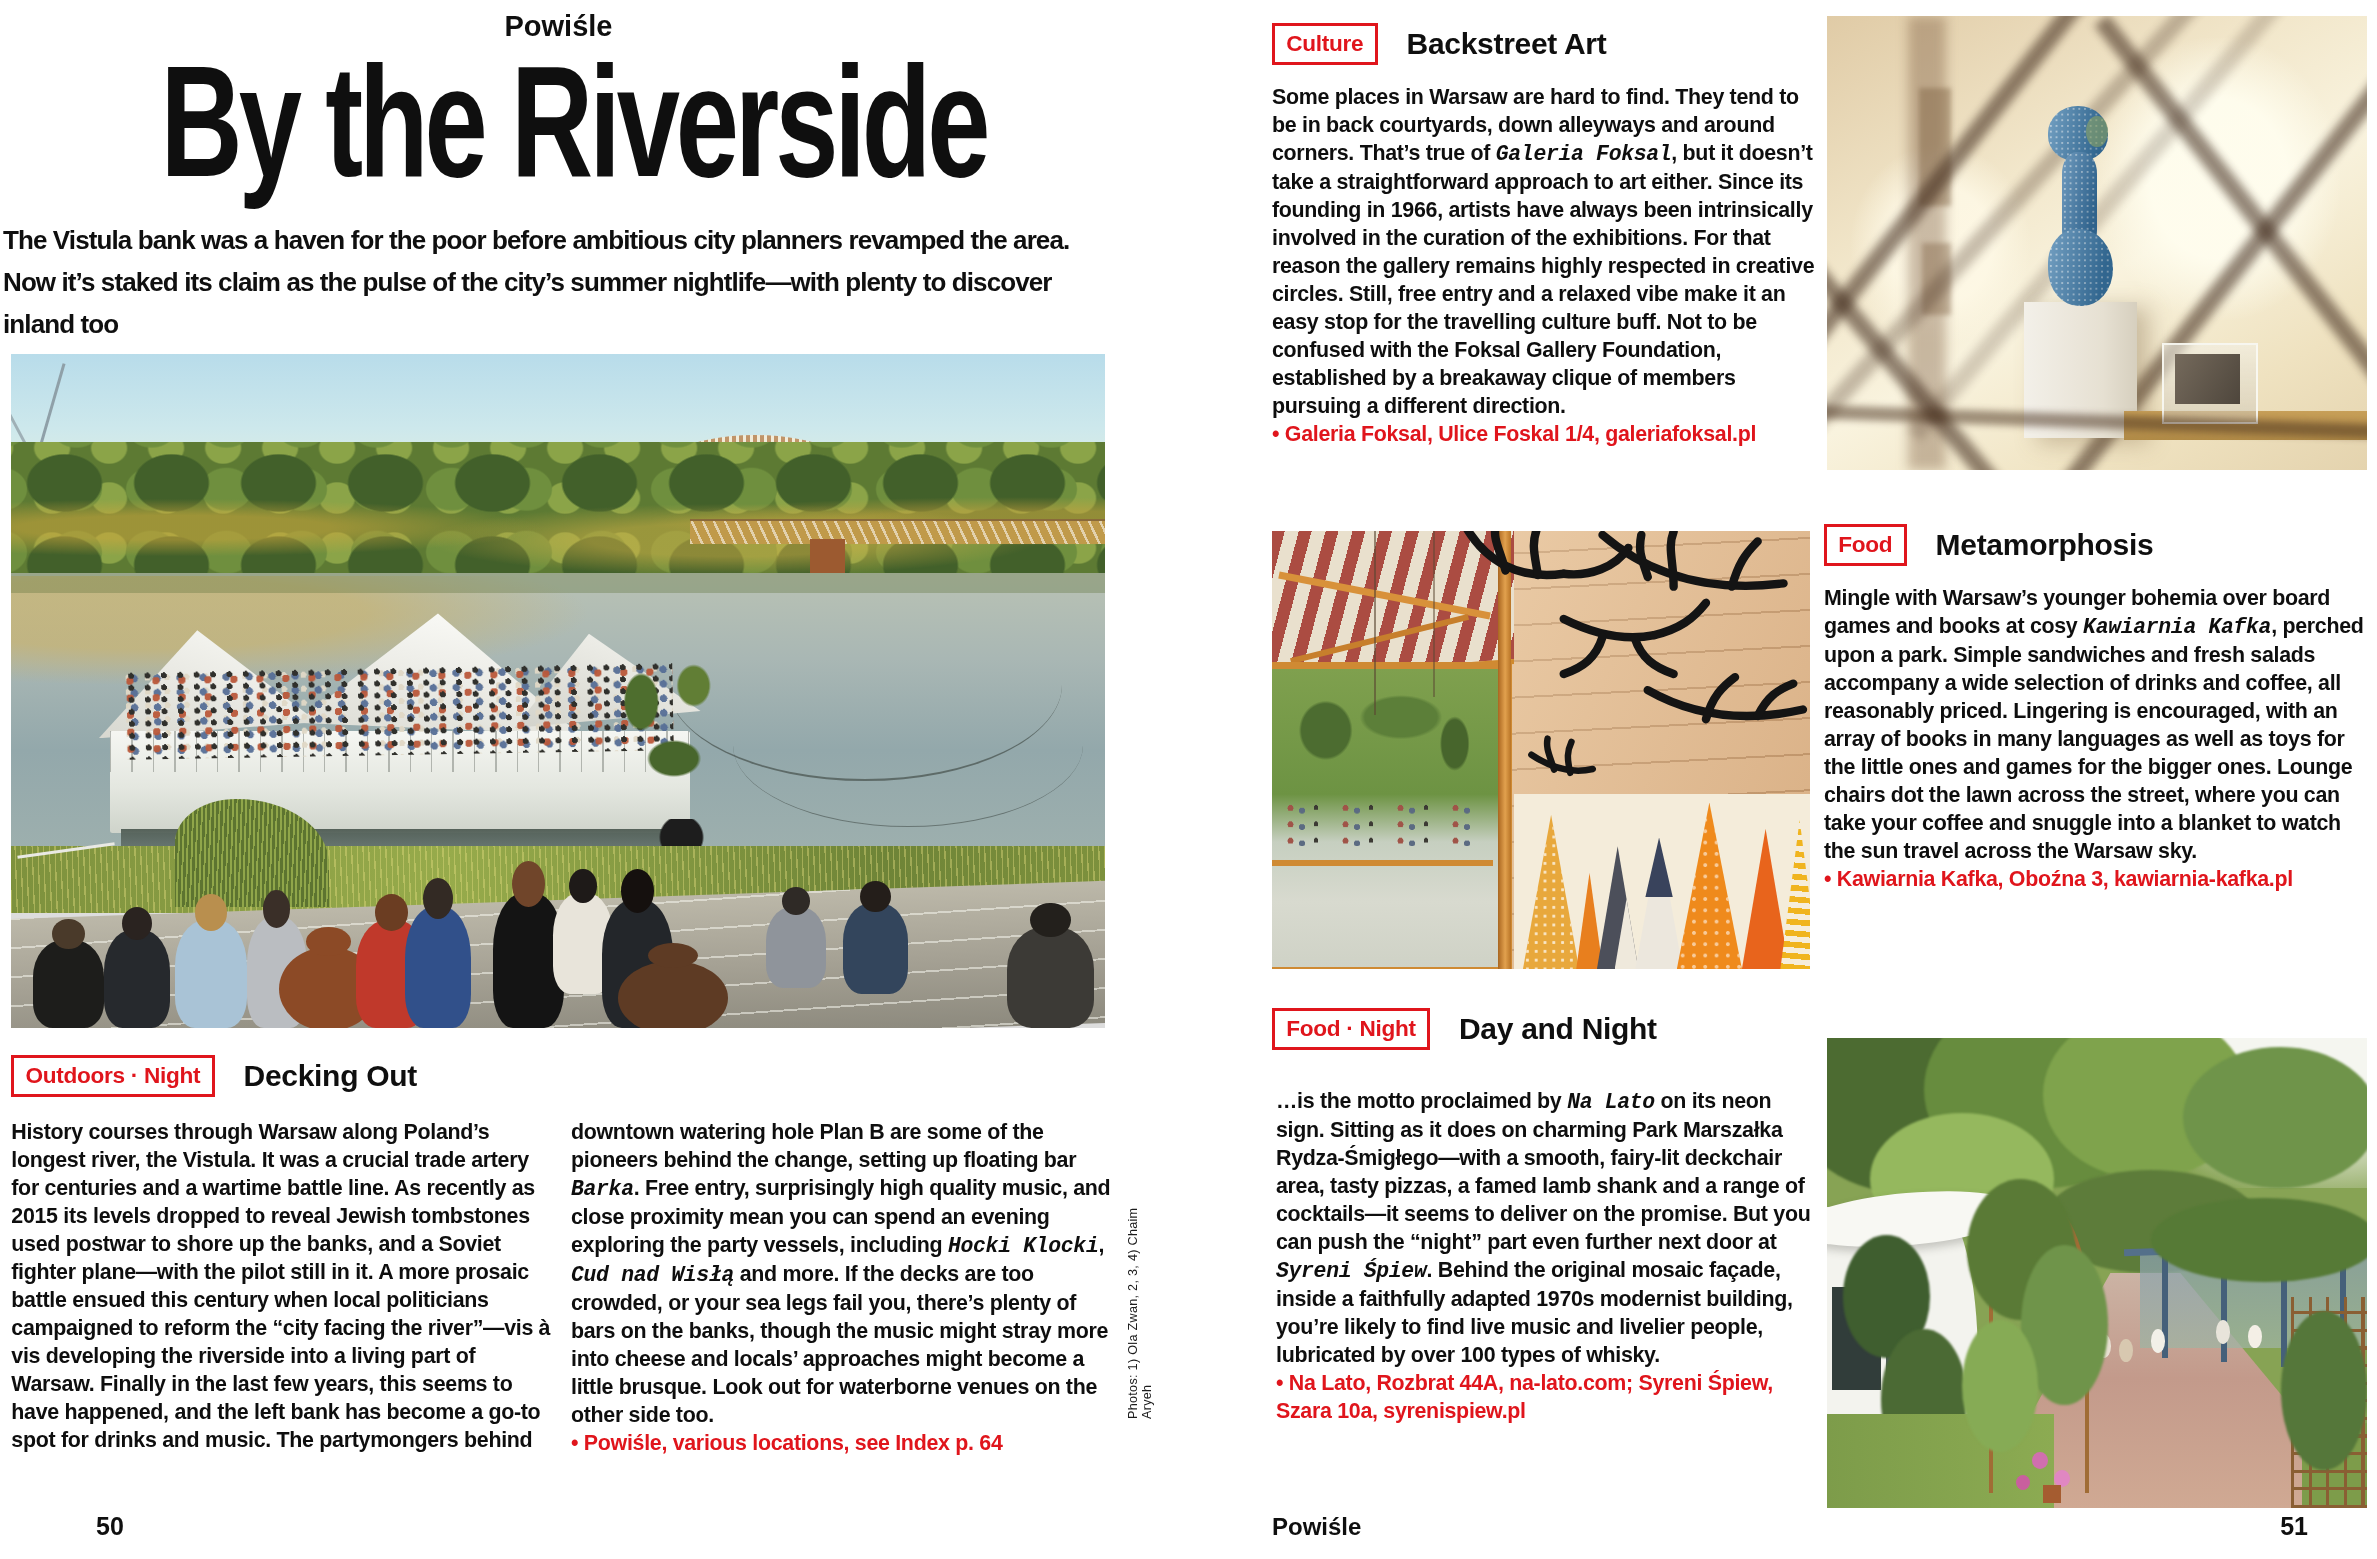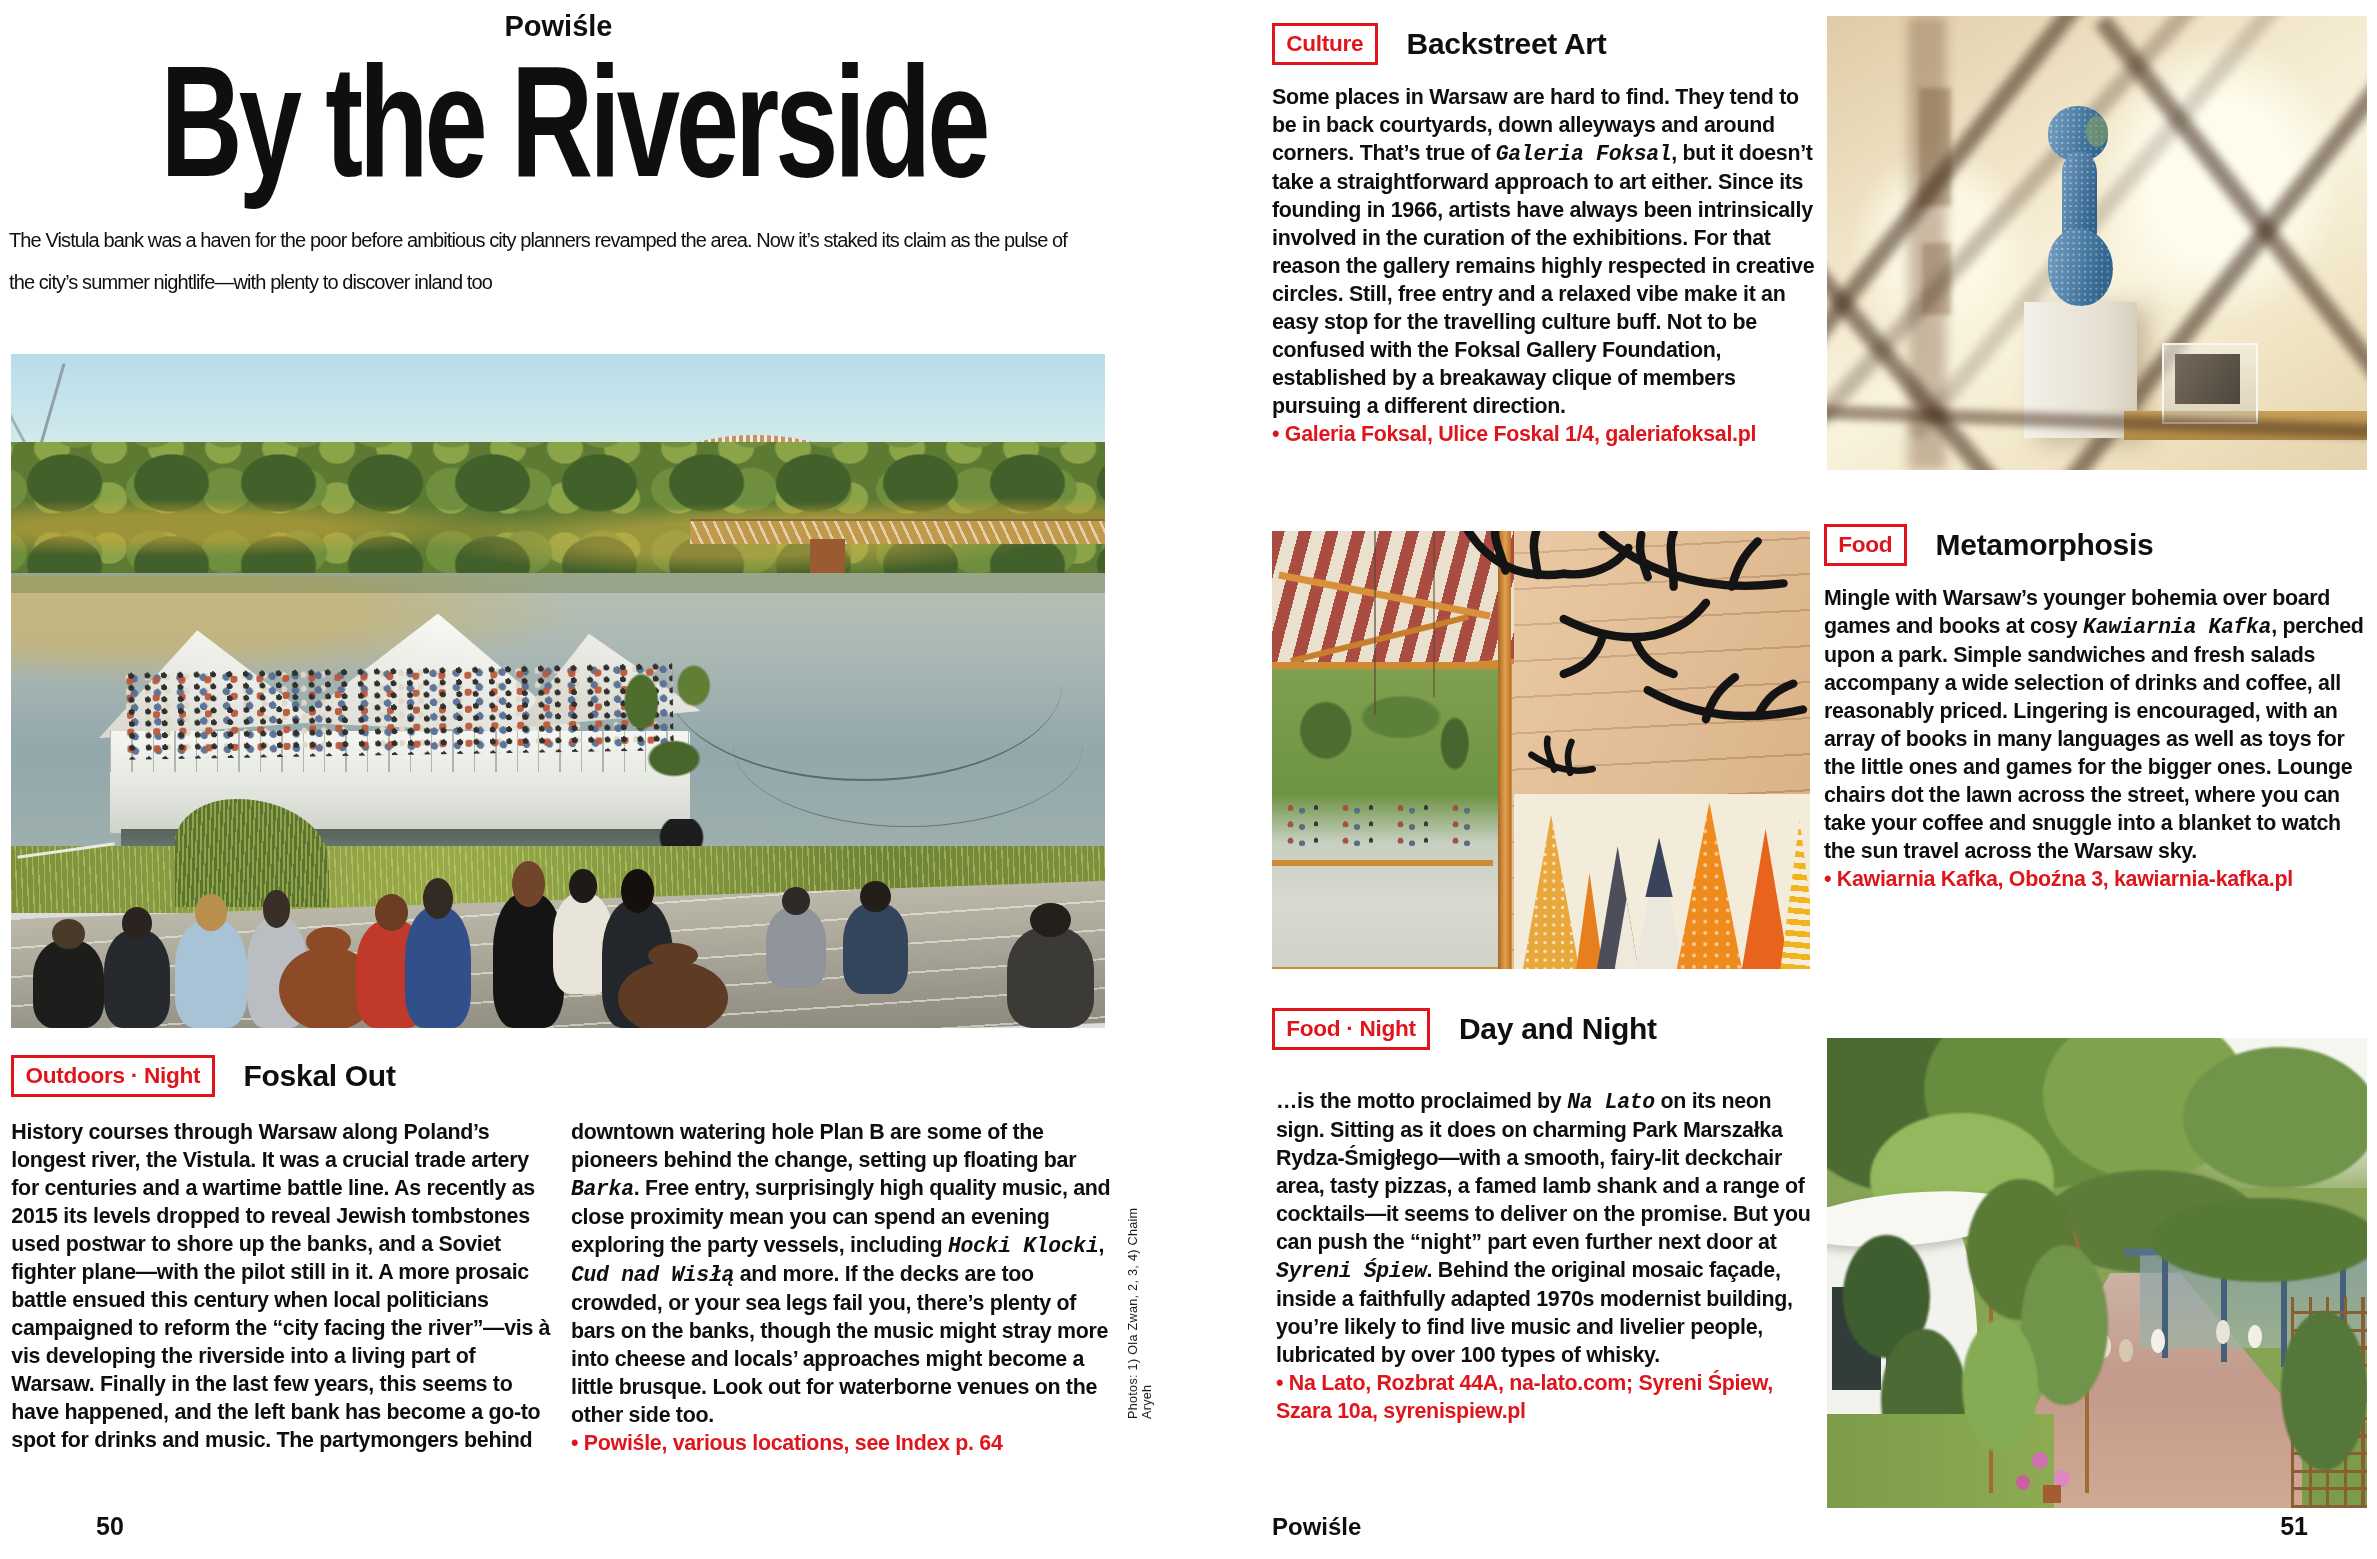--- a/index.html
+++ b/index.html
@@ -5,21 +5,21 @@
   html,body{margin:0;padding:0;background:#ffffff;}
   .spread{position:relative;width:2377px;height:1560px;background:#ffffff;overflow:hidden;
           font-family:"Liberation Sans",sans-serif;color:#0f0f0f;}
   .abs{position:absolute;}
   .art{position:absolute;}
   .photo{position:absolute;overflow:hidden;background:#ddd;}
   
   .kicker{left:0;top:10px;width:1117px;text-align:center;font-size:29px;font-weight:bold;letter-spacing:0;}
   .title{left:0;top:40px;width:1117px;text-align:center;font-weight:bold;font-size:158px;line-height:162px;letter-spacing:-5.7px;white-space:nowrap;}
   .title>span{display:inline-block;transform:scaleX(.72);transform-origin:50% 0;}
-  .intro{left:9px;top:219px;width:1069px;font-size:20px;line-height:42px;font-weight:normal;letter-spacing:-0.9px;}
+  .intro{left:3px;top:219px;width:1069px;font-size:26px;line-height:42px;font-weight:bold;letter-spacing:-0.9px;}
   .tagrow{display:flex;align-items:center;}
   .tagbox{display:inline-flex;align-items:center;height:36px;border:3.1px solid var(--accent);
           padding:0 11.3px;color:var(--accent);font-weight:bold;font-size:22.6px;letter-spacing:-0.3px;white-space:nowrap;}
   .sechead{margin-left:29px;font-size:30px;font-weight:bold;letter-spacing:-0.3px;white-space:nowrap;}
   .body-txt{font-size:21.4px;line-height:28px;font-weight:bold;letter-spacing:-0.3px;color:#0e0e0e;text-align:left;}
   .body-txt i{font-style:italic;font-family:Liberation Mono, monospace;}
   .contact{font-size:21.4px;line-height:28px;font-weight:bold;letter-spacing:-0.3px;color:var(--accent);}
   .pagenum{font-size:25px;font-weight:bold;}
   .footer-title{font-size:24px;font-weight:bold;}
   .credit{left:1127px;top:1186px;height:233px;width:26.4px;writing-mode:vertical-rl;transform:rotate(180deg);
@@ -85,21 +85,21 @@
     <div class="pp" style="left:49.5%;top:80%;width:5.5%;height:15%;background:#e8e4da;--h:#1e1a18;"></div>
     <div class="pp" style="left:54%;top:81%;width:6.5%;height:19%;background:#23262a;--h:#15100e;"></div>
     <div class="pp round" style="left:55.5%;top:90%;width:10%;height:11%;background:#5e3b24;--h:#5e3b24;"></div>
     <div class="pp" style="left:69%;top:82%;width:5.5%;height:12%;background:#8f949b;--h:#2f2a26;"></div>
     <div class="pp" style="left:76%;top:81.5%;width:6%;height:13.5%;background:#33455c;--h:#241e1a;"></div>
     <div class="pp" style="left:91%;top:85%;width:8%;height:15%;background:#3c3a36;--h:#23201c;"></div>
   </div>
 
   <div class="abs tagrow" style="left:11.3px;top:1055px;">
     <span class="tagbox">Outdoors · Night</span>
-    <span class="sechead">Foskal Out</span>
+    <span class="sechead">Decking Out</span>
   </div>
 
   <div class="abs body-txt" style="left:11.3px;top:1118px;width:541px;"><span>History courses through Warsaw along Poland’s longest river, the Vistula. It was a crucial trade artery for centuries and a wartime battle line. As recently as 2015 its levels dropped to reveal Jewish tombstones used postwar to shore up the banks, and a Soviet fighter plane—with the pilot still in it. A more prosaic battle ensued this century when local politicians campaigned to reform the “city facing the river”—vis à vis developing the riverside into a living part of Warsaw. Finally in the last few years, this seems to have happened, and the left bank has become a go-to spot for drinks and music. The partymongers behind</span></div>
   <div class="abs" style="left:571px;top:1118px;width:541px;">
     <div class="body-txt"><span>downtown watering hole Plan B are some of the pioneers behind the change, setting up floating bar </span><i>Barka</i><span>. Free entry, surprisingly high quality music, and close proximity mean you can spend an evening exploring the party vessels, including </span><i>Hocki Klocki</i><span>, </span><i>Cud nad Wisłą</i><span> and more. If the decks are too crowded, or your sea legs fail you, there’s plenty of bars on the banks, though the music might stray more into cheese and locals’ approaches might become a little brusque. Look out for waterborne venues on the other side too.</span></div>
     <div class="contact">• Powiśle, various locations, see Index p. 64</div>
   </div>
 
   <div class="abs pagenum" style="left:96px;top:1512px;">50</div>
 

